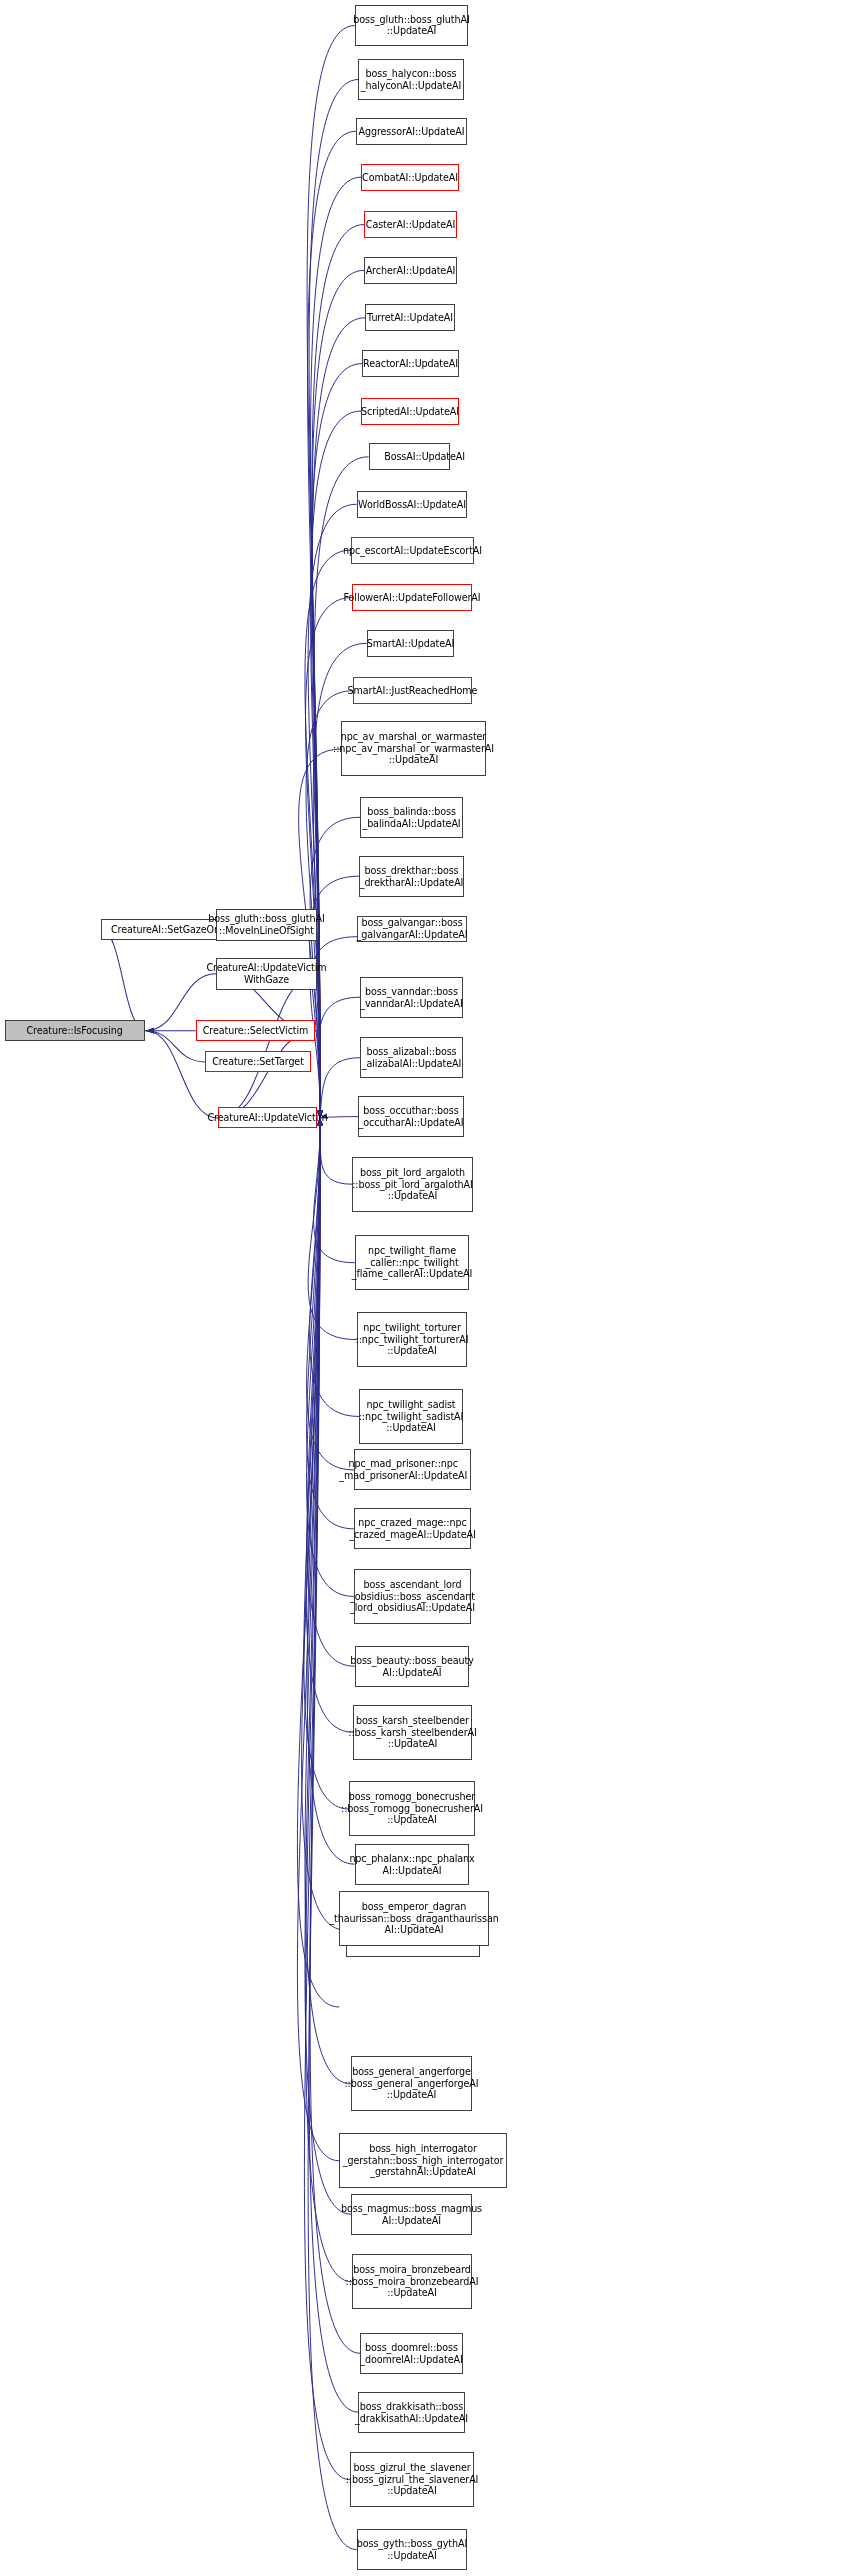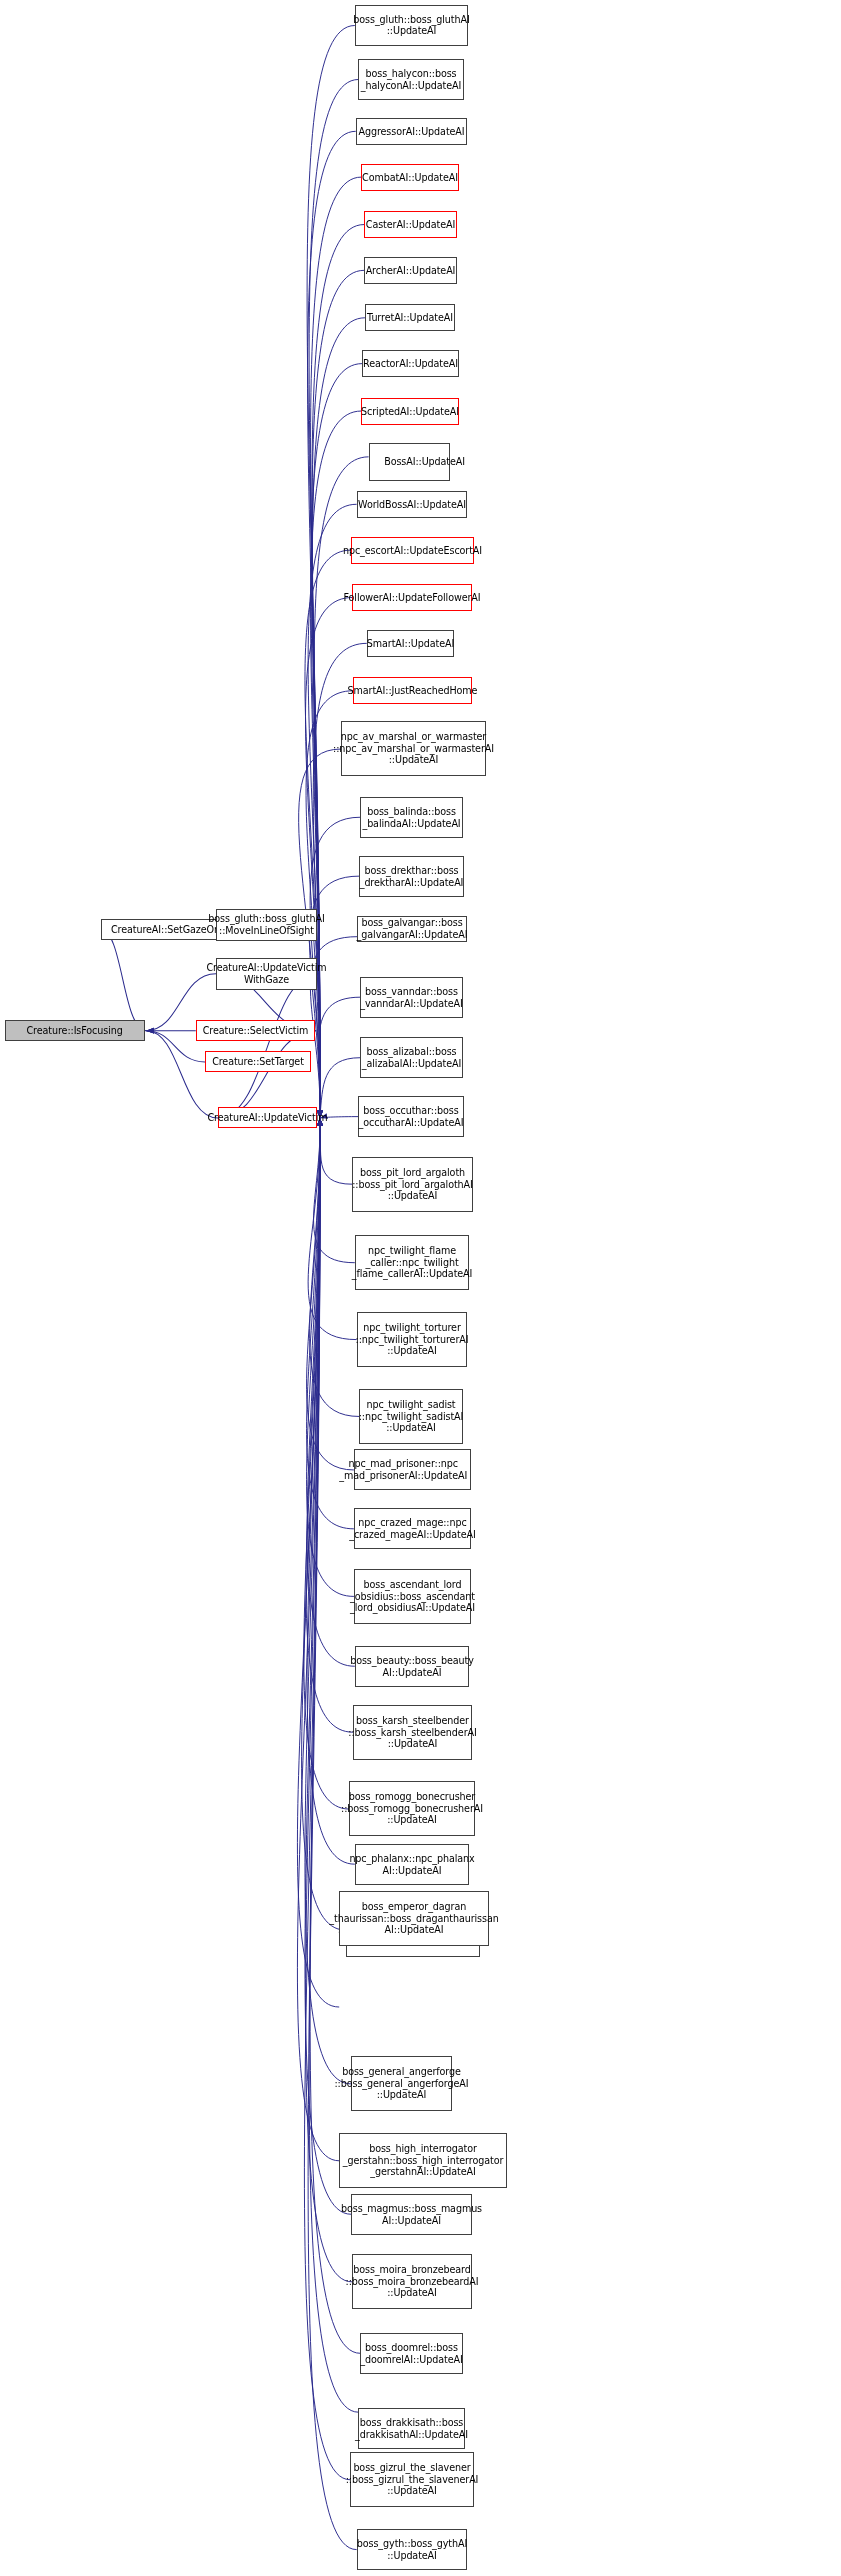--- a/index.html
+++ b/index.html
@@ -120,21 +120,21 @@
 ::UpdateAI</span></div>
       <div class="node" style="left: 358px; top: 59px; width: 106px; height: 41px;"><span>boss_halycon::boss
 _halyconAI::UpdateAI</span></div>
       <div class="node" style="left: 356px; top: 118px; width: 111px; height: 27px;"><span>AggressorAI::UpdateAI</span></div>
       <div class="node red" style="left: 361px; top: 164px; width: 98px; height: 27px;"><span>CombatAI::UpdateAI</span></div>
       <div class="node red" style="left: 364px; top: 211px; width: 93px; height: 27px;"><span>CasterAI::UpdateAI</span></div>
       <div class="node" style="left: 364px; top: 257px; width: 93px; height: 27px;"><span>ArcherAI::UpdateAI</span></div>
       <div class="node" style="left: 365px; top: 304px; width: 90px; height: 27px;"><span>TurretAI::UpdateAI</span></div>
       <div class="node" style="left: 362px; top: 350px; width: 97px; height: 27px;"><span>ReactorAI::UpdateAI</span></div>
       <div class="node red" style="left: 361px; top: 398px; width: 98px; height: 27px;"><span>ScriptedAI::UpdateAI</span></div>
-      <div class="node" style="left: 369px; top: 443px; width: 81px; height: 38px; padding-left: 33px;"><span>BossAI::UpdateAI</span></div>
+      <div class="node" style="left: 369px; top: 443px; width: 81px; height: 27px; padding-left: 33px;"><span>BossAI::UpdateAI</span></div>
       <div class="node" style="left: 357px; top: 491px; width: 110px; height: 27px; align-items: center;"><span>WorldBossAI::UpdateAI</span></div>
       <div class="node red" style="left: 351px; top: 537px; width: 123px; height: 27px;"><span>npc_escortAI::UpdateEscortAI</span></div>
       <div class="node red" style="left: 352px; top: 584px; width: 120px; height: 27px;"><span>FollowerAI::UpdateFollowerAI</span></div>
       <div class="node" style="left: 367px; top: 630px; width: 87px; height: 27px;"><span>SmartAI::UpdateAI</span></div>
       <div class="node red" style="left: 353px; top: 677px; width: 119px; height: 27px;"><span>SmartAI::JustReachedHome</span></div>
       <div class="node" style="left: 341px; top: 721px; width: 145px; height: 55px;"><span>npc_av_marshal_or_warmaster
 ::npc_av_marshal_or_warmasterAI
 ::UpdateAI</span></div>
       <div class="node" style="left: 360px; top: 797px; width: 103px; height: 41px;"><span>boss_balinda::boss
 _balindaAI::UpdateAI</span></div>
@@ -176,34 +176,34 @@
 ::boss_romogg_bonecrusherAI
 ::UpdateAI</span></div>
       <div class="node" style="left: 355px; top: 1844px; width: 114px; height: 41px;"><span>npc_phalanx::npc_phalanx
 AI::UpdateAI</span></div>
       <div class="node" style="left: 346px; top: 1902px; width: 134px; height: 55px;"><span>boss_ambassador_flamelash
 ::boss_ambassador_flamelashAI
 ::ReactorAI</span></div>
       <div class="node" style="left: 339px; top: 1891px; width: 150px; height: 55px;"><span>boss_emperor_dagran
 _thaurissan::boss_draganthaurissan
 AI::UpdateAI</span></div>
-      <div class="node" style="left: 351px; top: 2056px; width: 101px; height: 55px;"><span>boss_general_angerforge
+      <div class="node" style="left: 351px; top: 2056px; width: 121px; height: 55px;"><span>boss_general_angerforge
 ::boss_general_angerforgeAI
 ::UpdateAI</span></div>
       <div class="node" style="left: 339px; top: 2133px; width: 168px; height: 55px;"><span>boss_high_interrogator
 _gerstahn::boss_high_interrogator
 _gerstahnAI::UpdateAI</span></div>
       <div class="node" style="left: 351px; top: 2194px; width: 121px; height: 41px;"><span>boss_magmus::boss_magmus
 AI::UpdateAI</span></div>
       <div class="node" style="left: 352px; top: 2254px; width: 120px; height: 55px;"><span>boss_moira_bronzebeard
 ::boss_moira_bronzebeardAI
 ::UpdateAI</span></div>
       <div class="node" style="left: 360px; top: 2333px; width: 103px; height: 41px;"><span>boss_doomrel::boss
 _doomrelAI::UpdateAI</span></div>
-      <div class="node" style="left: 358px; top: 2392px; width: 107px; height: 41px; margin-top: 16px;"><span>boss_drakkisath::boss
+      <div class="node" style="left: 358px; top: 2392px; width: 107px; height: 41px;"><span>boss_drakkisath::boss
 _drakkisathAI::UpdateAI</span></div>
       <div class="node" style="left: 350px; top: 2452px; width: 124px; height: 55px;"><span>boss_gizrul_the_slavener
 ::boss_gizrul_the_slavenerAI
 ::UpdateAI</span></div>
       <div class="node" style="left: 357px; top: 2529px; width: 110px; height: 41px;"><span>boss_gyth::boss_gythAI
 ::UpdateAI</span></div>
     </div>
 </div>
 
 

